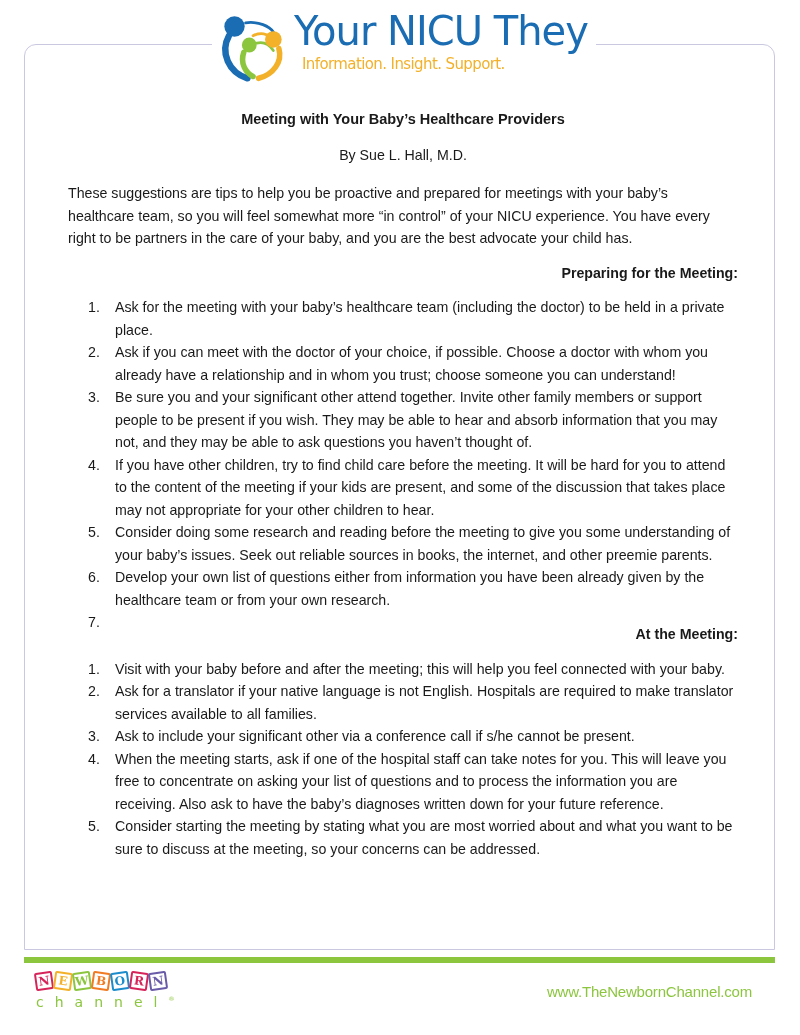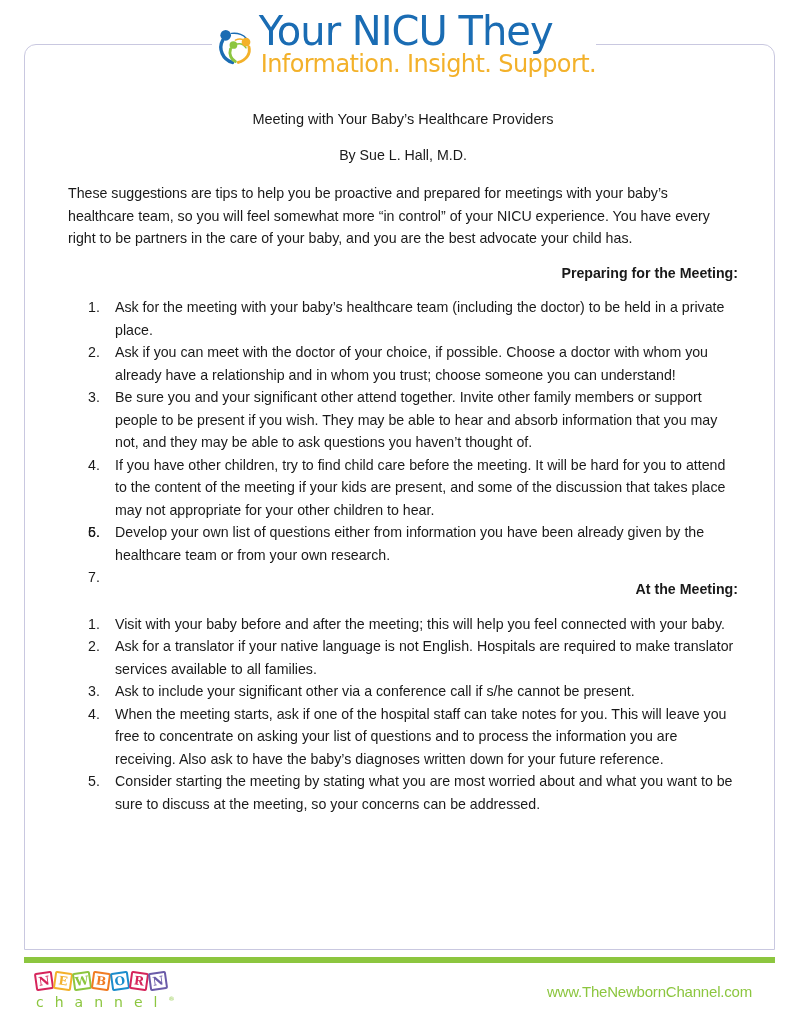--- a/index.html
+++ b/index.html
@@ -15,28 +15,28 @@
     position: absolute; left: 212px; top: 4px; width: 384px; height: 82px;
     background: #ffffff; display: flex; align-items: flex-start;
   }
   .logo-icon { width: 74px; height: 78px; margin-top: 2px; margin-left: 4px; }
   .logo-text { margin-left: 4px; margin-top: 6px; }
   .logo-title {
     font-family: "DejaVu Sans", sans-serif; font-size: 40px; line-height: 42px;
     color: #1a6cb3; letter-spacing: -1px; white-space: nowrap;
   }
   .logo-tagline {
-    font-family: "DejaVu Sans", sans-serif; font-size: 24px; line-height: 24px;
-    color: #f3b12a; letter-spacing: -0.6px; white-space: nowrap; margin-left: 2px;
+    font-family: "DejaVu Sans", sans-serif; font-size: 15px; line-height: 24px;
+    color: #f3b12a; letter-spacing: -0.6px; white-space: nowrap; margin-left: 8px;
   }
   .content {
     position: absolute; left: 68px; top: 108px; width: 670px;
     font-size: 14.2px; line-height: 22.5px;
   }
-  .doc-title { text-align: center; font-weight: normal; font-size: 14.5px; margin: 0 0 13px 0; }
+  .doc-title { text-align: center; font-weight: bold; font-size: 14.5px; margin: 0 0 13px 0; }
   .byline { text-align: center; margin: 0 0 1px 0; }
   .intro { margin: 16px 0 12px 0; }
   .section-heading { font-weight: bold; margin: 0 0 12px 4px; text-align: right; }
   ol { margin: 0 0 12px 0; padding: 0; list-style: none; }
   ol li { position: relative; padding-left: 47px; margin: 0; }
   ol li .num { position: absolute; left: 20px; top: 0; }
   .green-bar {
     position: absolute; left: 24px; top: 957px; width: 751px; height: 6px; background: #8cc63f;
   }
   .nb-logo { position: absolute; left: 34px; top: 972px; width: 160px; height: 50px; }
@@ -84,21 +84,21 @@
   <div class="doc-title">Meeting with Your Baby’s Healthcare Providers</div>
   <div class="byline">By Sue L. Hall, M.D.</div>
   <p class="intro">These suggestions are tips to help you be proactive and prepared for meetings with your baby’s healthcare team, so you will feel somewhat more “in control” of your NICU experience. You have every right to be partners in the care of your baby, and you are the best advocate your child has.</p>
 
   <div class="section-heading">Preparing for the Meeting:</div>
   <ol>
     <li><span class="num">1.</span><span>Ask for the meeting with your baby’s healthcare team (including the doctor) to be held in a private place.</span></li>
     <li><span class="num">2.</span><span>Ask if you can meet with the doctor of your choice, if possible. Choose a doctor with whom you already have a relationship and in whom you trust; choose someone you can understand!</span></li>
     <li><span class="num">3.</span><span>Be sure you and your significant other attend together. Invite other family members or support people to be present if you wish. They may be able to hear and absorb information that you may not, and they may be able to ask questions you haven’t thought of.</span></li>
     <li><span class="num">4.</span><span>If you have other children, try to find child care before the meeting. It will be hard for you to attend to the content of the meeting if your kids are present, and some of the discussion that takes place may not appropriate for your other children to hear.</span></li>
-    <li><span class="num">5.</span></li>
+    <li><span class="num">5.</span><span>Consider doing some research and reading before the meeting to give you some understanding of your baby’s issues. Seek out reliable sources in books, the internet, and other preemie parents.</span></li>
     <li><span class="num">6.</span><span>Develop your own list of questions either from information you have been already given by the healthcare team or from your own research.</span></li>
     <li><span class="num">7.</span></li>
   </ol>
 
   <div class="section-heading">At the Meeting:</div>
   <ol>
     <li><span class="num">1.</span><span>Visit with your baby before and after the meeting; this will help you feel connected with your baby.</span></li>
     <li><span class="num">2.</span><span>Ask for a translator if your native language is not English. Hospitals are required to make translator services available to all families.</span></li>
     <li><span class="num">3.</span><span>Ask to include your significant other via a conference call if s/he cannot be present.</span></li>
     <li><span class="num">4.</span><span>When the meeting starts, ask if one of the hospital staff can take notes for you. This will leave you free to concentrate on asking your list of questions and to process the information you are receiving. Also ask to have the baby’s diagnoses written down for your future reference.</span></li>

